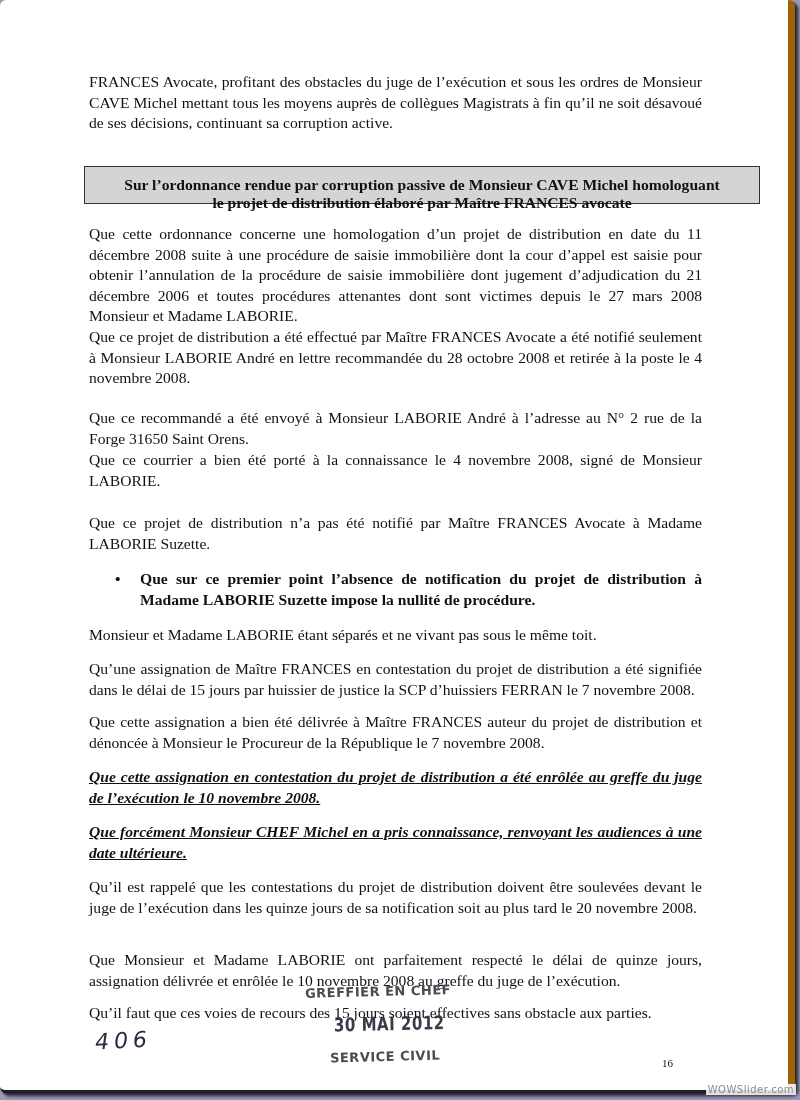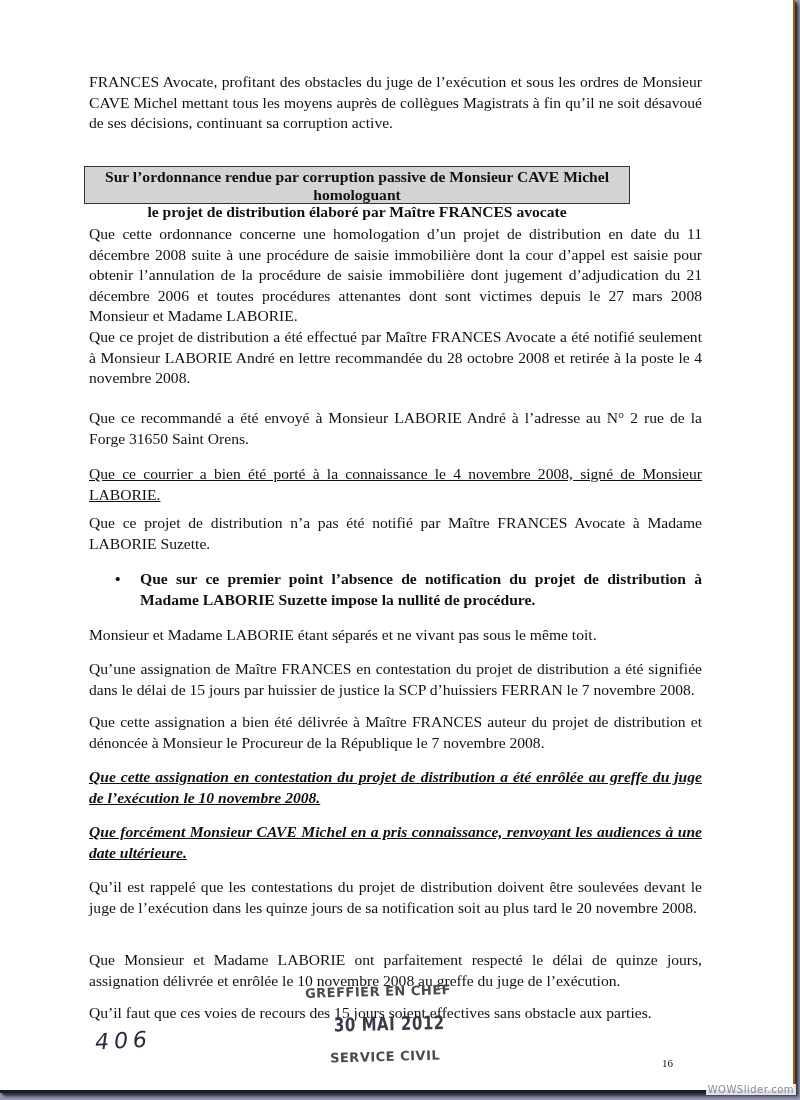--- a/index.html
+++ b/index.html
@@ -15,52 +15,53 @@
       font-family: "Liberation Serif", serif;
     }
     .page {
       position: absolute;
       left: 0;
       top: 0;
       width: 795px;
       height: 1093px;
       background: #ffffff;
       box-shadow: 2px 2px 2px #2a2a35, 4px 4px 3px #55556a;
-      border-right: 2px solid #a16207;
+      border-right: 7px solid #a16207;
       border-bottom: 3px solid #1e1e26;
       box-sizing: border-box;
+      border-radius: 6px;
     }
     .content {
       position: absolute;
       left: 89px;
       width: 613px;
       color: #111;
       font-size: 15.6px;
       line-height: 20.5px;
     }
     p {
       margin: 0;
       text-align: justify;
       text-align-last: left;
     }
     .p-abs { position: absolute; left: 0; width: 613px; }
     .heading-box {
       position: absolute;
       left: 84px;
       top: 166px;
-      width: 546px;
+      width: 676px;
       height: 38px;
       background: #d4d4d4;
       border: 1.5px solid #333;
       box-sizing: border-box;
       font-weight: bold;
       font-size: 15.6px;
       line-height: 17.5px;
       text-align: center;
-      padding-top: 1px;
+      padding-top: 9px;
       color: #111;
     }
     .bold { font-weight: normal; }
     .bold-italic { font-weight: bold; font-style: italic; text-decoration: underline; }
     .bullet-wrap {
       position: absolute;
       left: 0;
       width: 613px;
     }
     .bullet-dot {
@@ -122,38 +123,38 @@
   <div class="content" style="top:0;height:1093px;">
 
     <p class="p-abs" style="top:72px;">FRANCES Avocate, profitant des obstacles du juge de l’exécution et sous les ordres de Monsieur CAVE Michel mettant tous les moyens auprès de collègues Magistrats à fin qu’il ne soit désavoué de ses décisions, continuant sa corruption active.</p>
 
     <p class="p-abs" style="top:224px;">Que cette ordonnance concerne une homologation d’un projet de distribution en date du 11 décembre 2008 suite à une procédure de saisie immobilière dont la cour d’appel est saisie pour obtenir l’annulation de la procédure de saisie immobilière dont jugement d’adjudication du 21 décembre 2006 et toutes procédures attenantes dont sont victimes depuis le 27 mars 2008 Monsieur et Madame LABORIE.</p>
 
     <p class="p-abs" style="top:327px;">Que ce projet de distribution a été effectué par Maître FRANCES Avocate a été notifié seulement à Monsieur LABORIE André en lettre recommandée du 28 octobre 2008 et retirée à la poste le 4 novembre 2008.</p>
 
     <p class="p-abs" style="top:408px;">Que ce recommandé a été envoyé à Monsieur LABORIE André à l’adresse au N° 2 rue de la Forge 31650 Saint Orens.</p>
 
-    <p class="p-abs" style="top:464px;text-decoration:underline;">Que ce courrier a bien été porté à la connaissance le 4 novembre 2008, signé de Monsieur LABORIE.</p>
+    <p class="p-abs" style="top:450px;">Que ce courrier a bien été porté à la connaissance le 4 novembre 2008, signé de Monsieur LABORIE.</p>
 
     <p class="p-abs" style="top:513px;">Que ce projet de distribution n’a pas été notifié par Maître FRANCES Avocate à Madame LABORIE Suzette.</p>
 
     <div class="bullet-wrap" style="top:569px;">
       <span class="bullet-dot">•</span>
       <span class="bullet-text">Que sur ce  premier point l’absence de notification du projet de distribution à Madame LABORIE Suzette impose la nullité de procédure.</span>
     </div>
 
     <p class="p-abs bold" style="top:625px;">Monsieur et Madame LABORIE étant séparés et ne vivant pas sous le même toit.</p>
 
     <p class="p-abs" style="top:659px;">Qu’une assignation de Maître FRANCES en contestation du projet de distribution a été signifiée dans le délai de 15 jours par huissier de justice la SCP d’huissiers FERRAN le 7 novembre 2008.</p>
 
     <p class="p-abs" style="top:712px;">Que cette assignation a bien été délivrée à Maître FRANCES auteur du projet de distribution et dénoncée à Monsieur le Procureur de la République le 7 novembre 2008.</p>
 
     <p class="p-abs bold-italic" style="top:767px;">Que cette assignation en contestation du projet de distribution a été enrôlée au greffe du juge de l’exécution le 10 novembre 2008.</p>
 
-    <p class="p-abs bold-italic" style="top:822px;">Que forcément Monsieur CAVE Michel en a pris connaissance, renvoyant les audiences à une date ultérieure.</p>
+    <p class="p-abs bold-italic" style="top:822px;">Que forcément Monsieur CHEF Michel en a pris connaissance, renvoyant les audiences à une date ultérieure.</p>
 
     <p class="p-abs" style="top:877px;">Qu’il est rappelé que les contestations du projet de distribution doivent être soulevées devant le juge de l’exécution dans les quinze jours de sa notification soit au plus tard le 20 novembre 2008.</p>
 
     <p class="p-abs" style="top:950px;">Que Monsieur et Madame LABORIE ont parfaitement respecté le délai de quinze jours, assignation délivrée et enrôlée le 10 novembre 2008 au greffe du juge de l’exécution.</p>
 
     <p class="p-abs" style="top:1003px;">Qu’il faut que ces voies de recours des 15 jours soient effectives sans obstacle aux parties.</p>
   </div>
 
   <div class="heading-box">
     <div>Sur l’ordonnance rendue par corruption passive de Monsieur CAVE Michel   homologuant</div>

